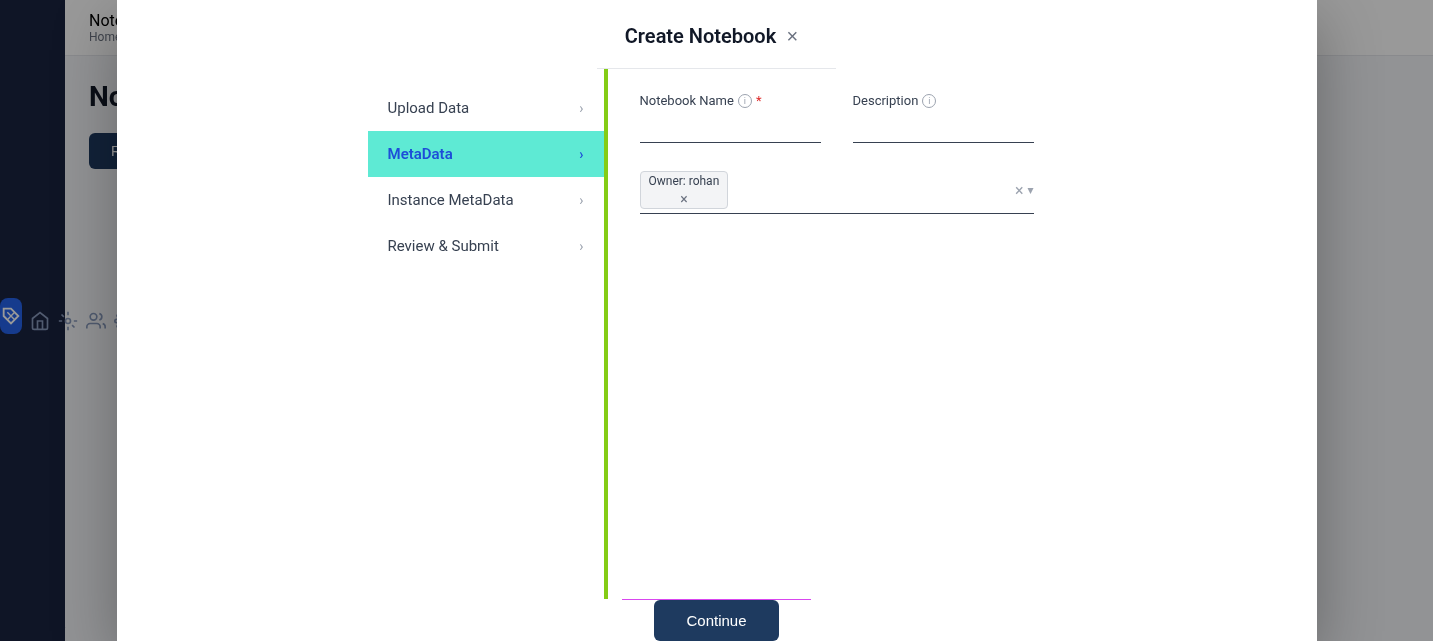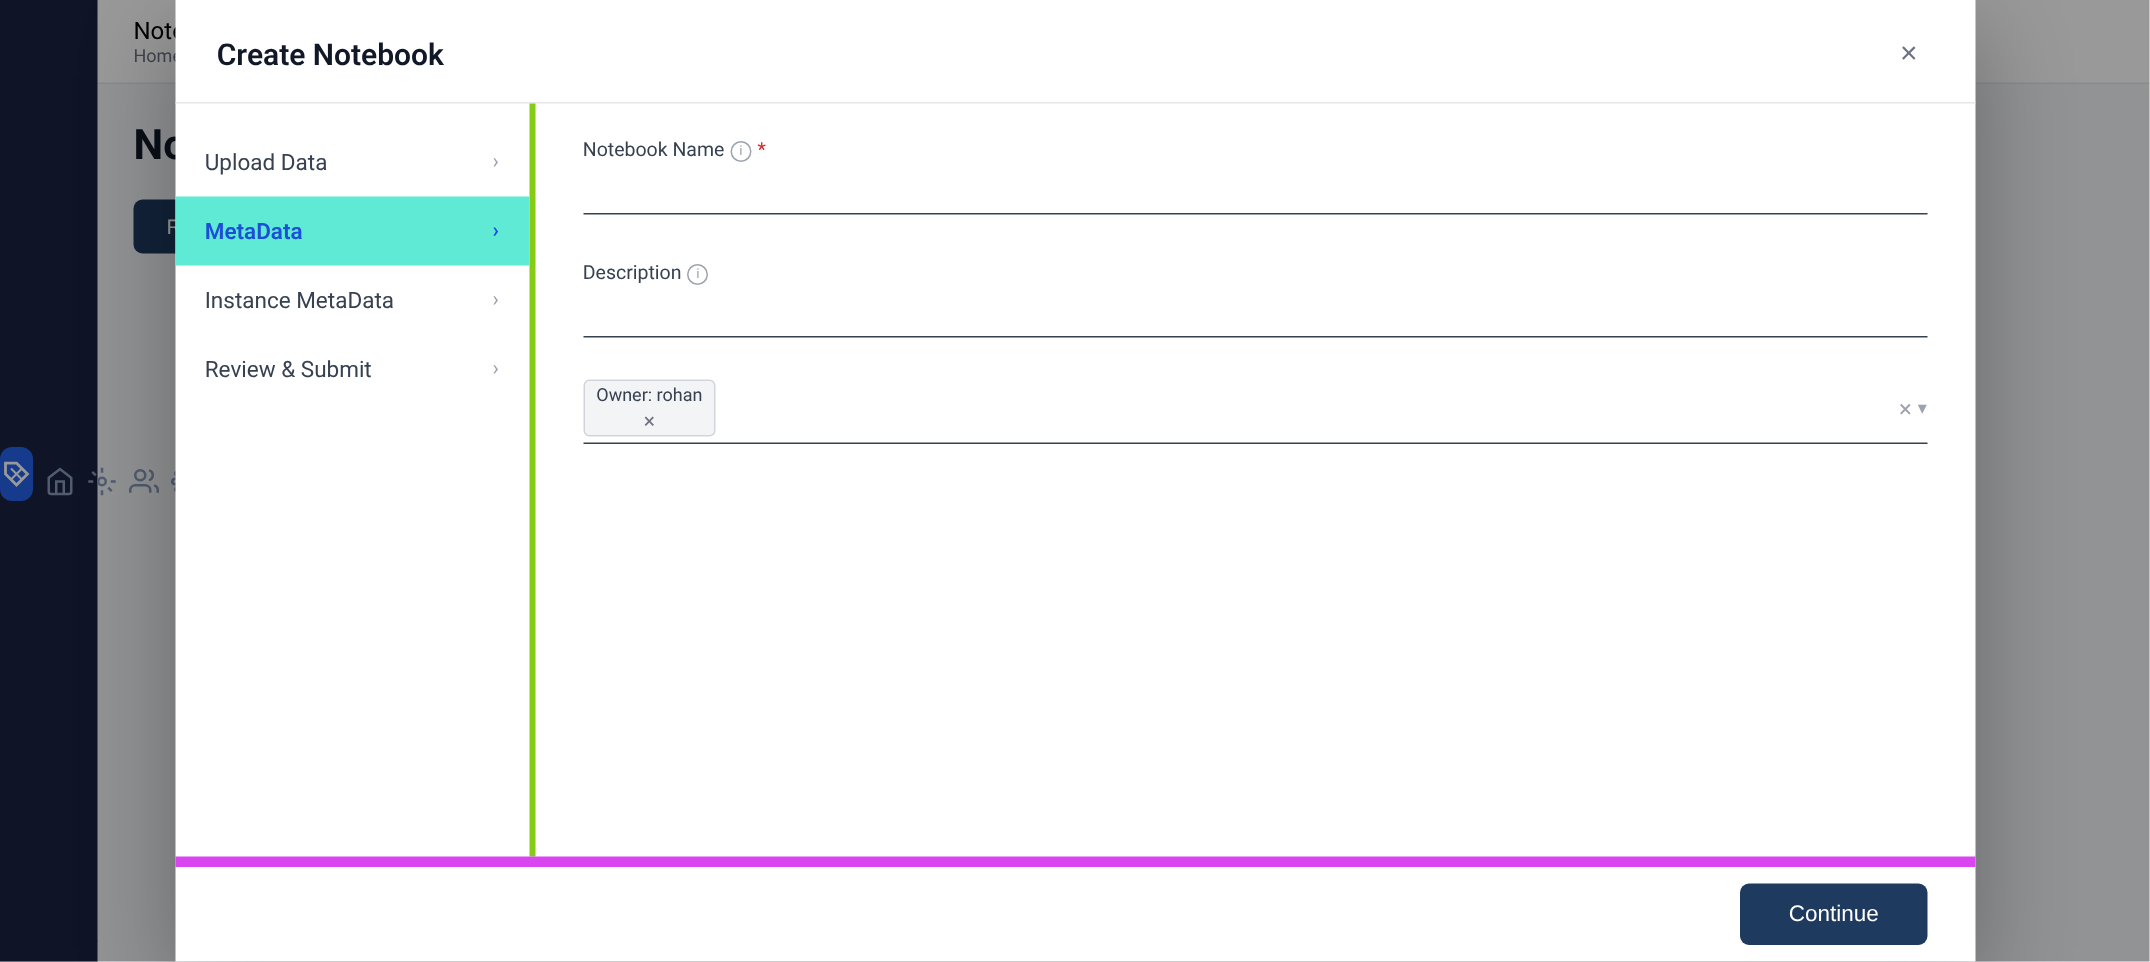--- a/index.html
+++ b/index.html
@@ -29,55 +29,55 @@
     .action-buttons { display: flex; gap: 12px; }
     .btn-reload { background: #1e3a5f; color: white; border: none; padding: 10px 22px; border-radius: 6px; font-size: 14px; font-weight: 500; cursor: pointer; }
     .btn-create { background: #1e3a5f; color: white; border: none; padding: 10px 22px; border-radius: 6px; font-size: 14px; font-weight: 500; cursor: pointer; }
     .version-tag { position: absolute; bottom: 10px; left: 10px; font-size: 11px; color: #9ca3af; }
 
     
     .overlay { position: absolute; top: 0; left: 0; right: 0; bottom: 0; background: rgba(0,0,0,0.4); z-index: 10; }
 
     
     .modal { position: absolute; top: 0; left: 0; right: 0; bottom: 0; z-index: 20; display: flex; align-items: flex-start; justify-content: center; }
-    .modal-box { background: white; width: 100%; max-width: 1200px; min-height: 641px; box-shadow: 0 20px 60px rgba(0,0,0,0.3); display: flex; flex-direction: column; position: relative; margin-top: 0; }
+    .modal-box { background: white; width: 100%; max-width: 1200px; min-height: 641px; box-shadow: 0 20px 60px rgba(0,0,0,0.3); display: flex; flex-direction: column; position: relative; margin-top: 0; align-items: center; }
     .modal-header { padding: 20px 28px 16px; border-bottom: 1px solid #e5e7eb; display: flex; align-items: center; justify-content: space-between; }
     .modal-title { font-size: 20px; font-weight: 600; color: #111827; }
     .modal-close { background: none; border: none; cursor: pointer; color: #6b7280; font-size: 20px; width: 32px; height: 32px; display: flex; align-items: center; justify-content: center; border-radius: 4px; }
 
     .modal-body { display: flex; flex: 1; }
 
     
     .wizard-steps { width: 240px; border-right: 4px solid #84cc16; padding: 16px 0; }
     .step-item { display: flex; align-items: center; justify-content: space-between; padding: 14px 20px; cursor: pointer; font-size: 15px; color: #374151; }
     .step-item.active { color: #1d4ed8; font-weight: 600; background: #5eead4; }
     .step-item .chevron { color: #9ca3af; font-size: 14px; }
     .step-item.active .chevron { color: #1d4ed8; }
 
     
     .form-area { flex: 1; padding: 24px 32px; display: flex; flex-direction: column; }
     .required-note { text-align: right; color: #dc2626; font-size: 13px; margin-bottom: 20px; }
 
-    .form-row { display: flex; gap: 32px; margin-bottom: 24px; flex-direction: column; }
+    .form-row { display: flex; gap: 32px; margin-bottom: 24px; }
     .form-field { flex: 1; }
     .form-label { font-size: 13px; color: #374151; margin-bottom: 6px; display: flex; align-items: center; gap: 4px; }
     .form-label .required-star { color: #dc2626; }
     .info-icon { width: 14px; height: 14px; border: 1px solid #9ca3af; border-radius: 50%; display: inline-flex; align-items: center; justify-content: center; font-size: 9px; color: #9ca3af; cursor: default; }
     .form-input { width: 100%; border: none; border-bottom: 1px solid #374151; padding: 6px 0; font-size: 14px; outline: none; background: transparent; color: #111827; }
 
     
     .keywords-field { margin-bottom: 24px; }
     .keywords-label { font-size: 13px; color: #374151; margin-bottom: 6px; }
     .keywords-input-container { display: flex; align-items: center; border-bottom: 1px solid #374151; padding: 4px 0; gap: 8px; }
     .keyword-tag { display: inline-flex; align-items: center; background: #f3f4f6; border: 1px solid #d1d5db; border-radius: 4px; padding: 2px 8px; font-size: 12px; color: #374151; gap: 4px; flex-direction: column; }
     .keyword-tag .tag-remove { cursor: pointer; color: #6b7280; font-size: 14px; line-height: 1; }
     .keywords-controls { margin-left: auto; display: flex; align-items: center; gap: 4px; color: #9ca3af; cursor: pointer; }
 
     
-    .modal-footer { display: flex; justify-content: flex-end; padding: 11px 32px; border-top: 7px solid #d946ef; margin-top: auto; }
+    .modal-footer { display: flex; justify-content: flex-end; padding: 0 32px; border-top: 1px solid #d946ef; margin-top: auto; }
     .btn-continue { background: #1e3a5f; color: white; border: none; padding: 12px 32px; border-radius: 6px; font-size: 15px; font-weight: 500; cursor: pointer; }
 
     
     .bg-content { padding: 24px; }
   </style>
 </head>
 <body>
 
 <div class="app-container">
 

